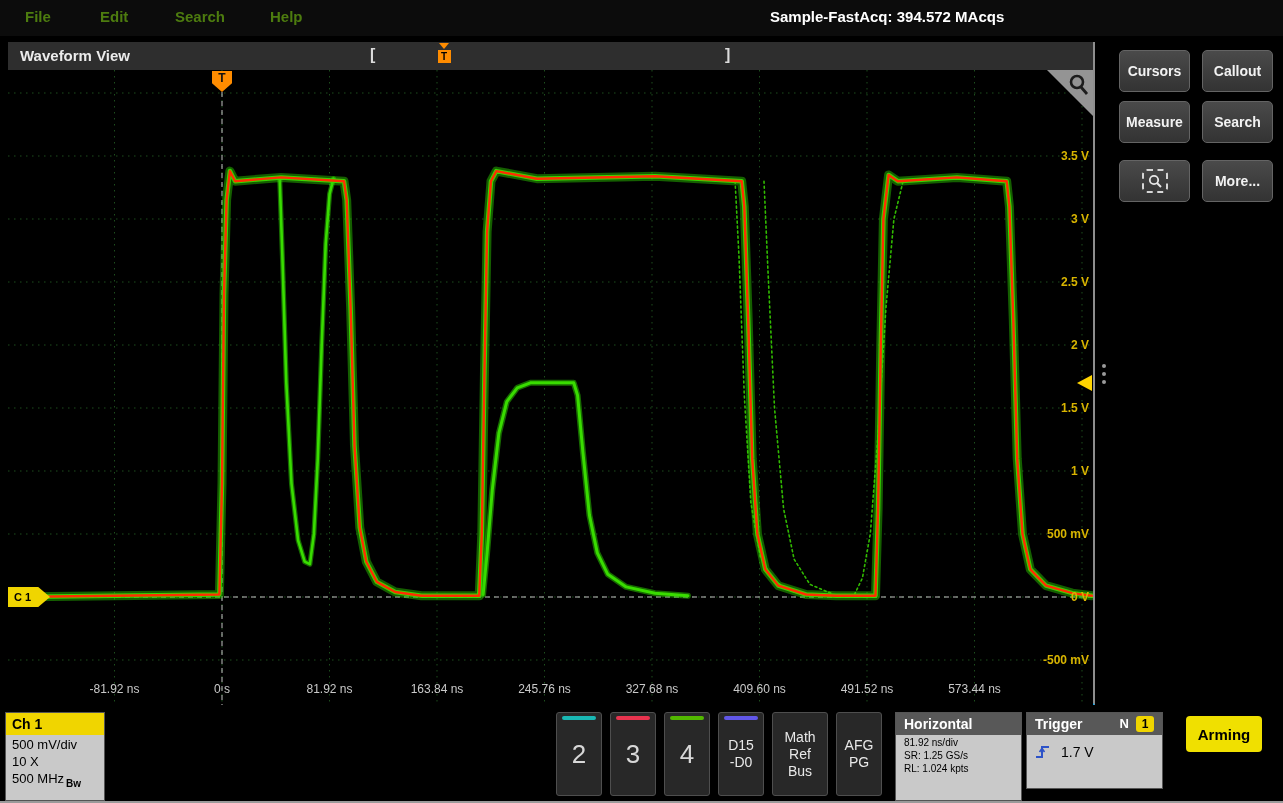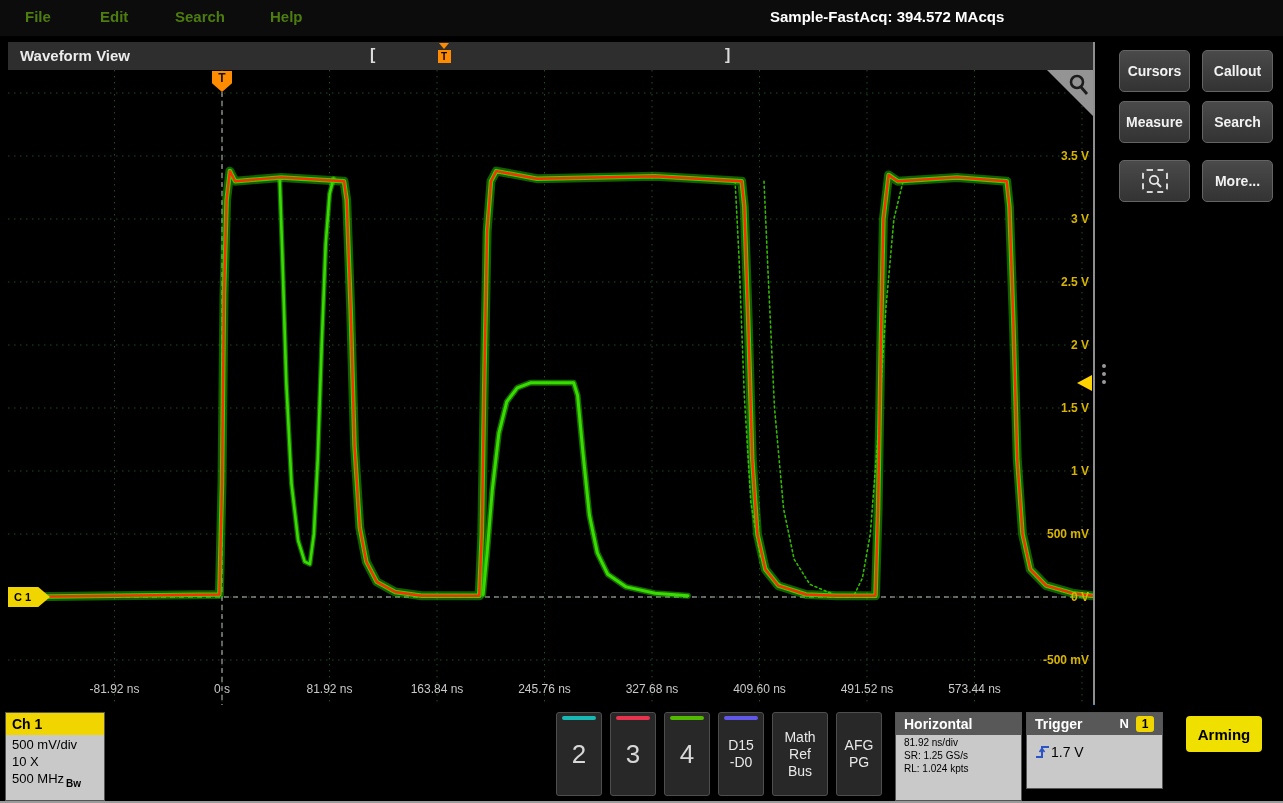--- a/index.html
+++ b/index.html
@@ -76,21 +76,21 @@
   .btn-line{font-size:14px;line-height:17px;color:#e8e8e8}
 
   .info-panel{position:absolute;top:712px;background:#c9c9c9;border:1px solid #555;cursor:pointer}
   #horizontal-panel{left:895px;width:127px;height:89px}
   #trigger-panel{left:1026px;width:137px;height:77px}
   .info-head{height:22px;background:#585858;color:#fff;font-size:14px;font-weight:700;padding:3px 0 0 8px;position:relative}
   .info-line{font-size:10px;color:#000;padding:2px 0 0 8px}
   .trig-n{position:absolute;right:33px;top:3px;font-size:13px;font-weight:700;color:#fff}
   .trig-badge{position:absolute;right:8px;top:3px;width:18px;height:16px;background:#f0d500;color:#000;
               border-radius:3px;font-size:12px;font-weight:700;text-align:center;line-height:16px}
-  .trig-body{display:flex;align-items:flex-start;gap:0;padding:9px 0 0 8px;font-size:14px;color:#000}
+  .trig-body{display:flex;align-items:flex-start;gap:10px;padding:9px 0 0 8px;font-size:14px;color:#000}
 
   .arming-btn{position:absolute;left:1186px;top:716px;width:76px;height:36px;background:#f0e000;border:none;
               border-radius:4px;color:#000;font-size:15px;font-weight:700;font-family:inherit;cursor:pointer}
 
   .bottom-edge{position:absolute;left:0;top:801px;width:1283px;height:2px;background:#9a9a9a}
 </style>
 </head>
 <body>
 
 <div class="screen">

